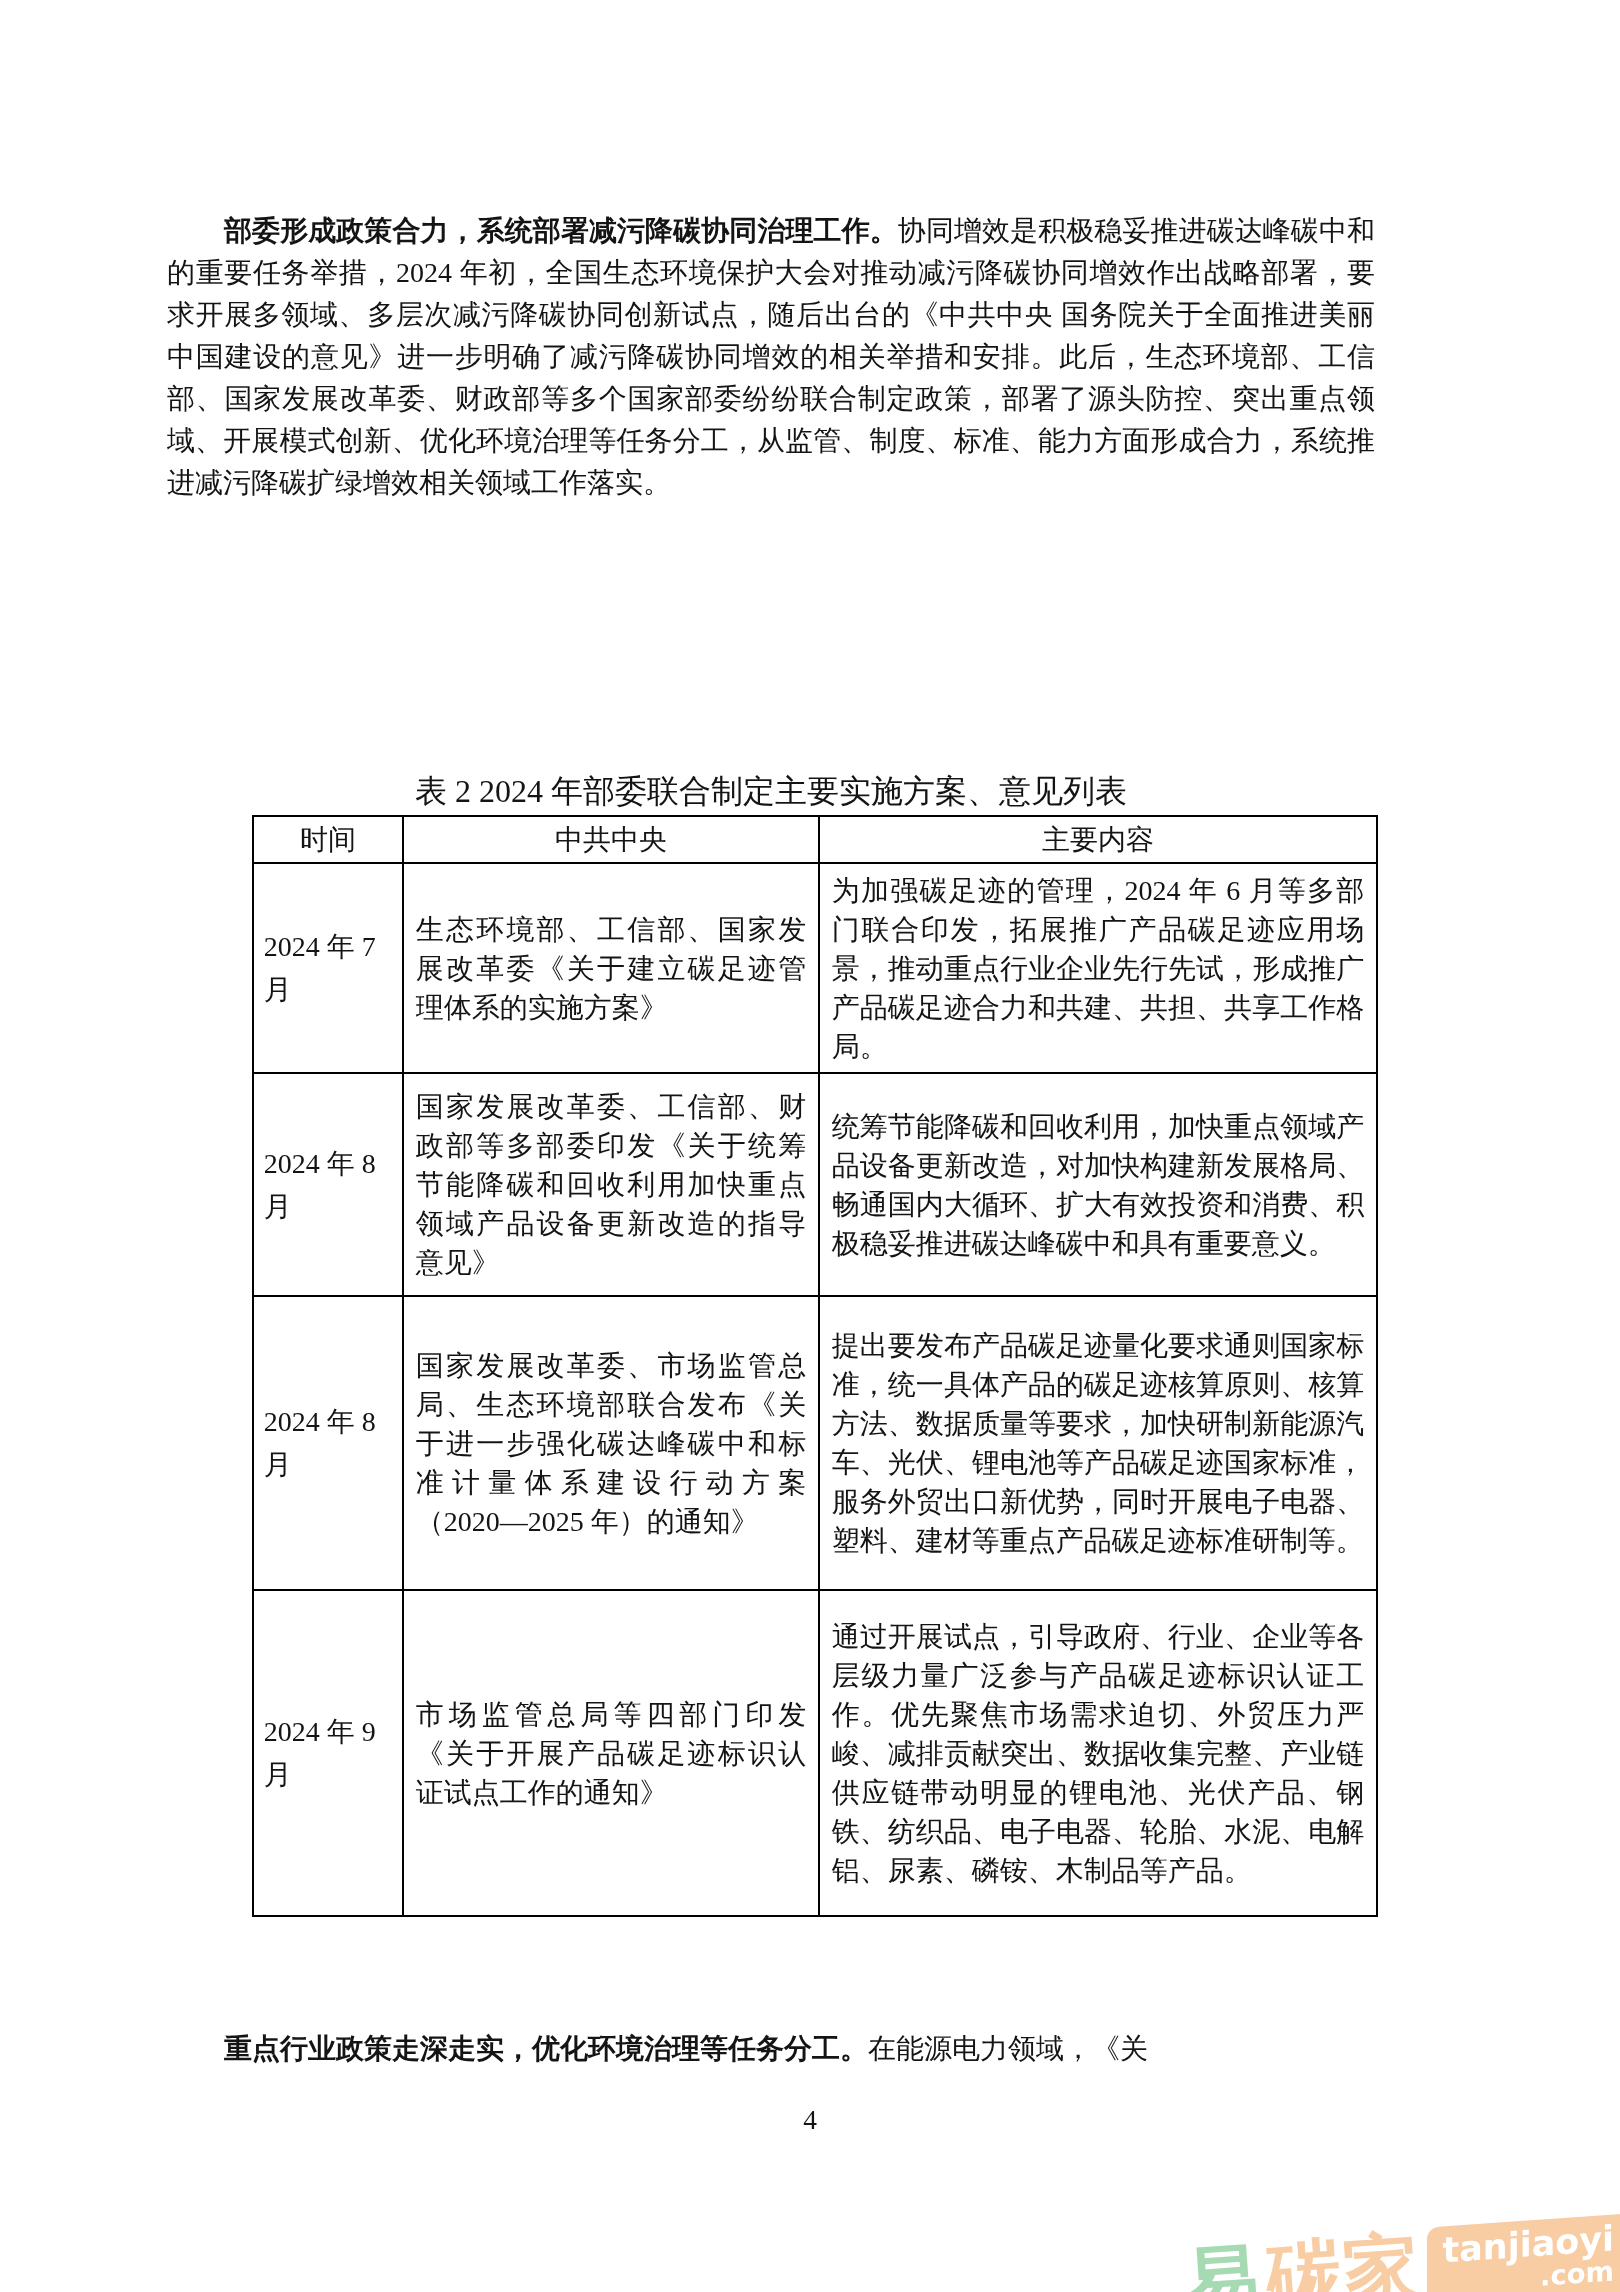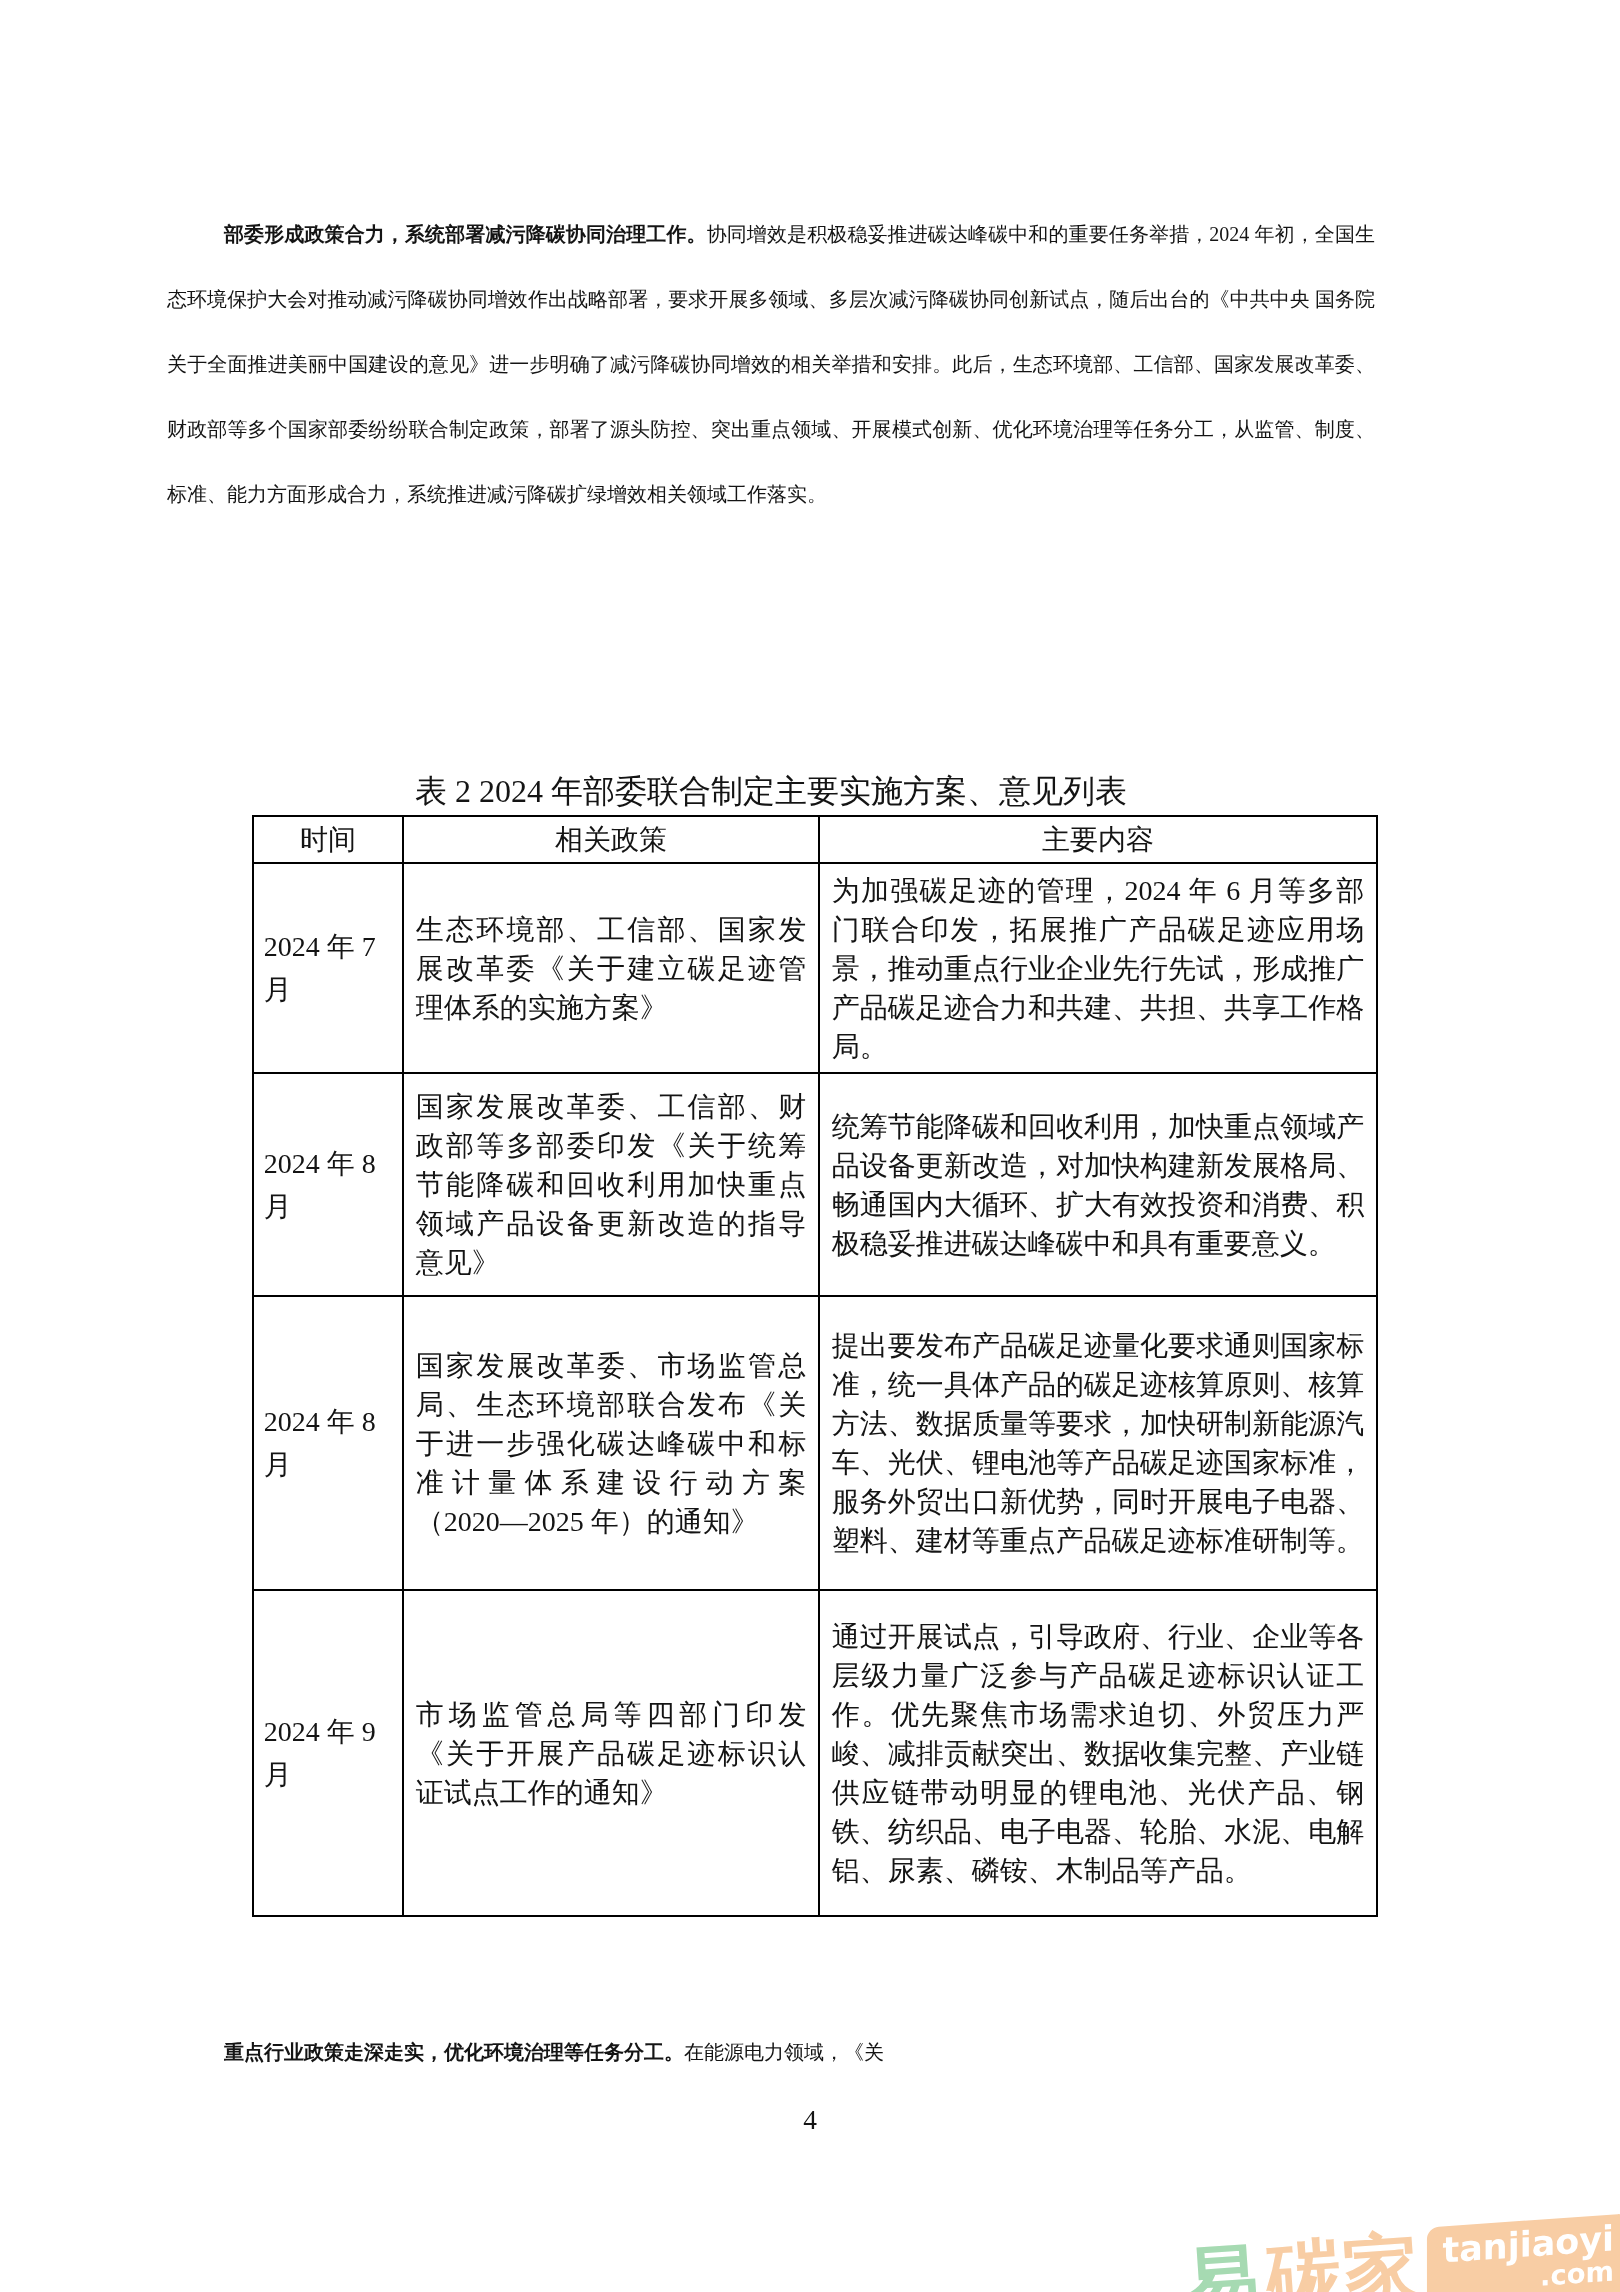--- a/index.html
+++ b/index.html
@@ -8,22 +8,22 @@
     background:#ffffff;
     position:relative;
     overflow:hidden;
     font-family:"Liberation Serif","DejaVu Serif",serif;
     color:#141414;
   }
   .para{
     position:absolute;
     left:167px;
     width:1208px;
-    font-size:20px;
-    line-height:65px;
+    font-size:28px;
+    line-height:42px;
     text-align:justify;
     text-indent:57px;
   }
   .para .lead{
     font-family:"Liberation Sans","DejaVu Sans",sans-serif;
     font-weight:700;
   }
   #para1{top:182px;}
   #para2{top:2000px;}
   .tbl-caption{
@@ -115,21 +115,21 @@
 
 <table class="policy-table">
   <colgroup>
     <col class="c-time">
       <col class="c-policy">
       <col class="c-content">
   </colgroup>
   <tbody>
       <tr>
     <th>时间</th>
-    <th>相关政策</th>
+    <th>中共中央</th>
     <th>主要内容</th>
   </tr>
   <tr class="r1">
     <td class="cell-time">2024 年 7 月</td>
     <td>生态环境部、工信部、国家发展改革委《关于建立碳足迹管理体系的实施方案》</td>
     <td>为加强碳足迹的管理，2024 年 6 月等多部门联合印发，拓展推广产品碳足迹应用场景，推动重点行业企业先行先试，形成推广产品碳足迹合力和共建、共担、共享工作格局。</td>
   </tr>
   <tr class="r2">
     <td class="cell-time">2024 年 8 月</td>
     <td>国家发展改革委、工信部、财政部等多部委印发《关于统筹节能降碳和回收利用加快重点领域产品设备更新改造的指导意见》</td>

